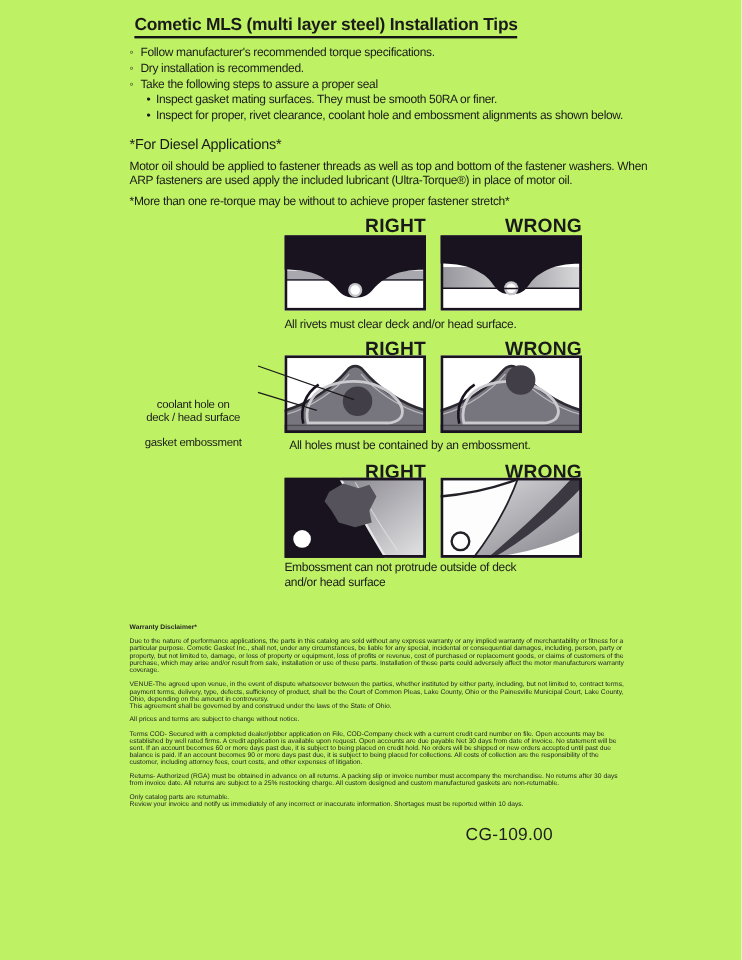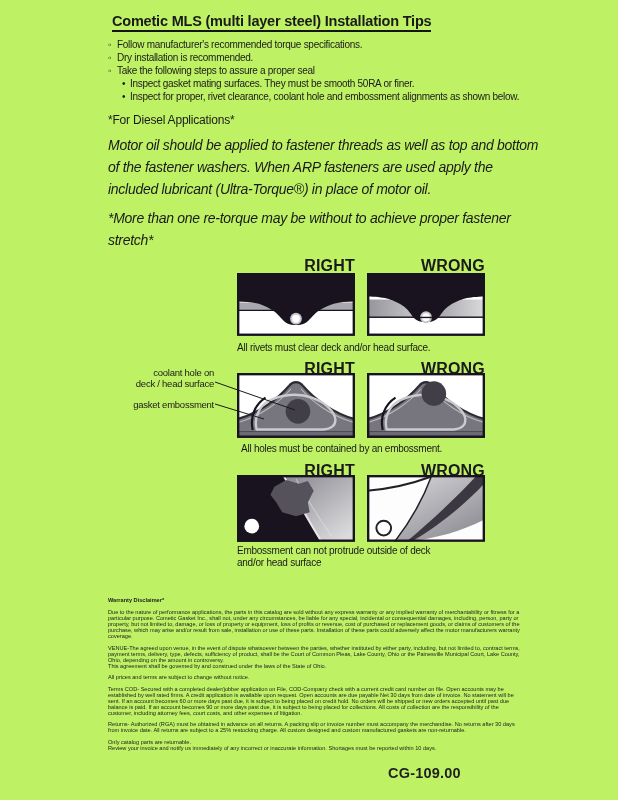--- a/index.html
+++ b/index.html
@@ -18,35 +18,35 @@
     font-size:14.5px; font-weight:bold; letter-spacing:-0.2px;
     border-bottom:2px solid #141414;
     padding-bottom:1px; margin:0 0 0 4px;
   }
   .bullets { margin-top:6px; }
   .bullet-row { display:flex; font-size:10px; line-height:13px; letter-spacing:-0.28px; }
   .bullet-row .marker { width:9px; flex:0 0 9px; text-align:left; }
   .bullet-row.sub { margin-left:14px; }
   .bullet-row.sub .marker { width:8px; flex:0 0 8px; }
   .diesel-heading { font-size:12px; font-weight:normal; letter-spacing:-0.2px; margin:10px 0 0 0; }
-  .body-p { font-size:14px; line-height:22px; letter-spacing:-0.28px; width:436px; margin:7px 0 0 0;font-style:italic; }
+  .body-p { font-size:10px; line-height:11px; letter-spacing:-0.28px; width:436px; margin:7px 0 0 0; }
 
   .diagrams { position:relative; margin-top:6px; height:324px; }
   .dg-header { position:absolute; width:118px; text-align:right; font-size:16px; font-weight:bold; letter-spacing:0.2px; }
   .dg-panel  { position:absolute; width:118px; display:block; }
   .dg-panel svg { display:block; width:118px; height:auto; }
   .dg-caption { position:absolute; font-size:10px; line-height:12px; letter-spacing:-0.25px; white-space:pre-line; }
-  .dg-label { position:absolute; left:0; width:106px; text-align:right; font-size:9.5px; line-height:11px; letter-spacing:-0.25px; white-space:pre-line; }
+  .dg-label { position:absolute; left:0; width:106px; text-align:center; font-size:9.5px; line-height:11px; letter-spacing:-0.25px; white-space:pre-line;margin-top:42px; }
   .leader-overlay { position:absolute; left:0; top:0; pointer-events:none; }
 
   .legal { margin-top:16px; width:412px; color:#222; }
   .legal-h { font-size:5.6px; font-weight:bold; margin:0 0 6px 0; }
   .legal p { font-size:5.6px; line-height:6px; margin:0 0 5.5px 0; white-space:pre-line; }
 
-  .page-number { margin:14px 0 0 280px; font-size:14.5px; letter-spacing:0.2px; color:#1f1f1f;font-weight:bold; }
+  .page-number { margin:14px 0 0 280px; font-size:14.5px; letter-spacing:0.2px; color:#1f1f1f; }
 </style>
 </head>
 <body>
 
 <div class="page">
 
   <h1 class="page-title">Cometic MLS (multi layer steel) Installation Tips</h1>
 
   <div class="bullets">
     <div class="bullet-row">

